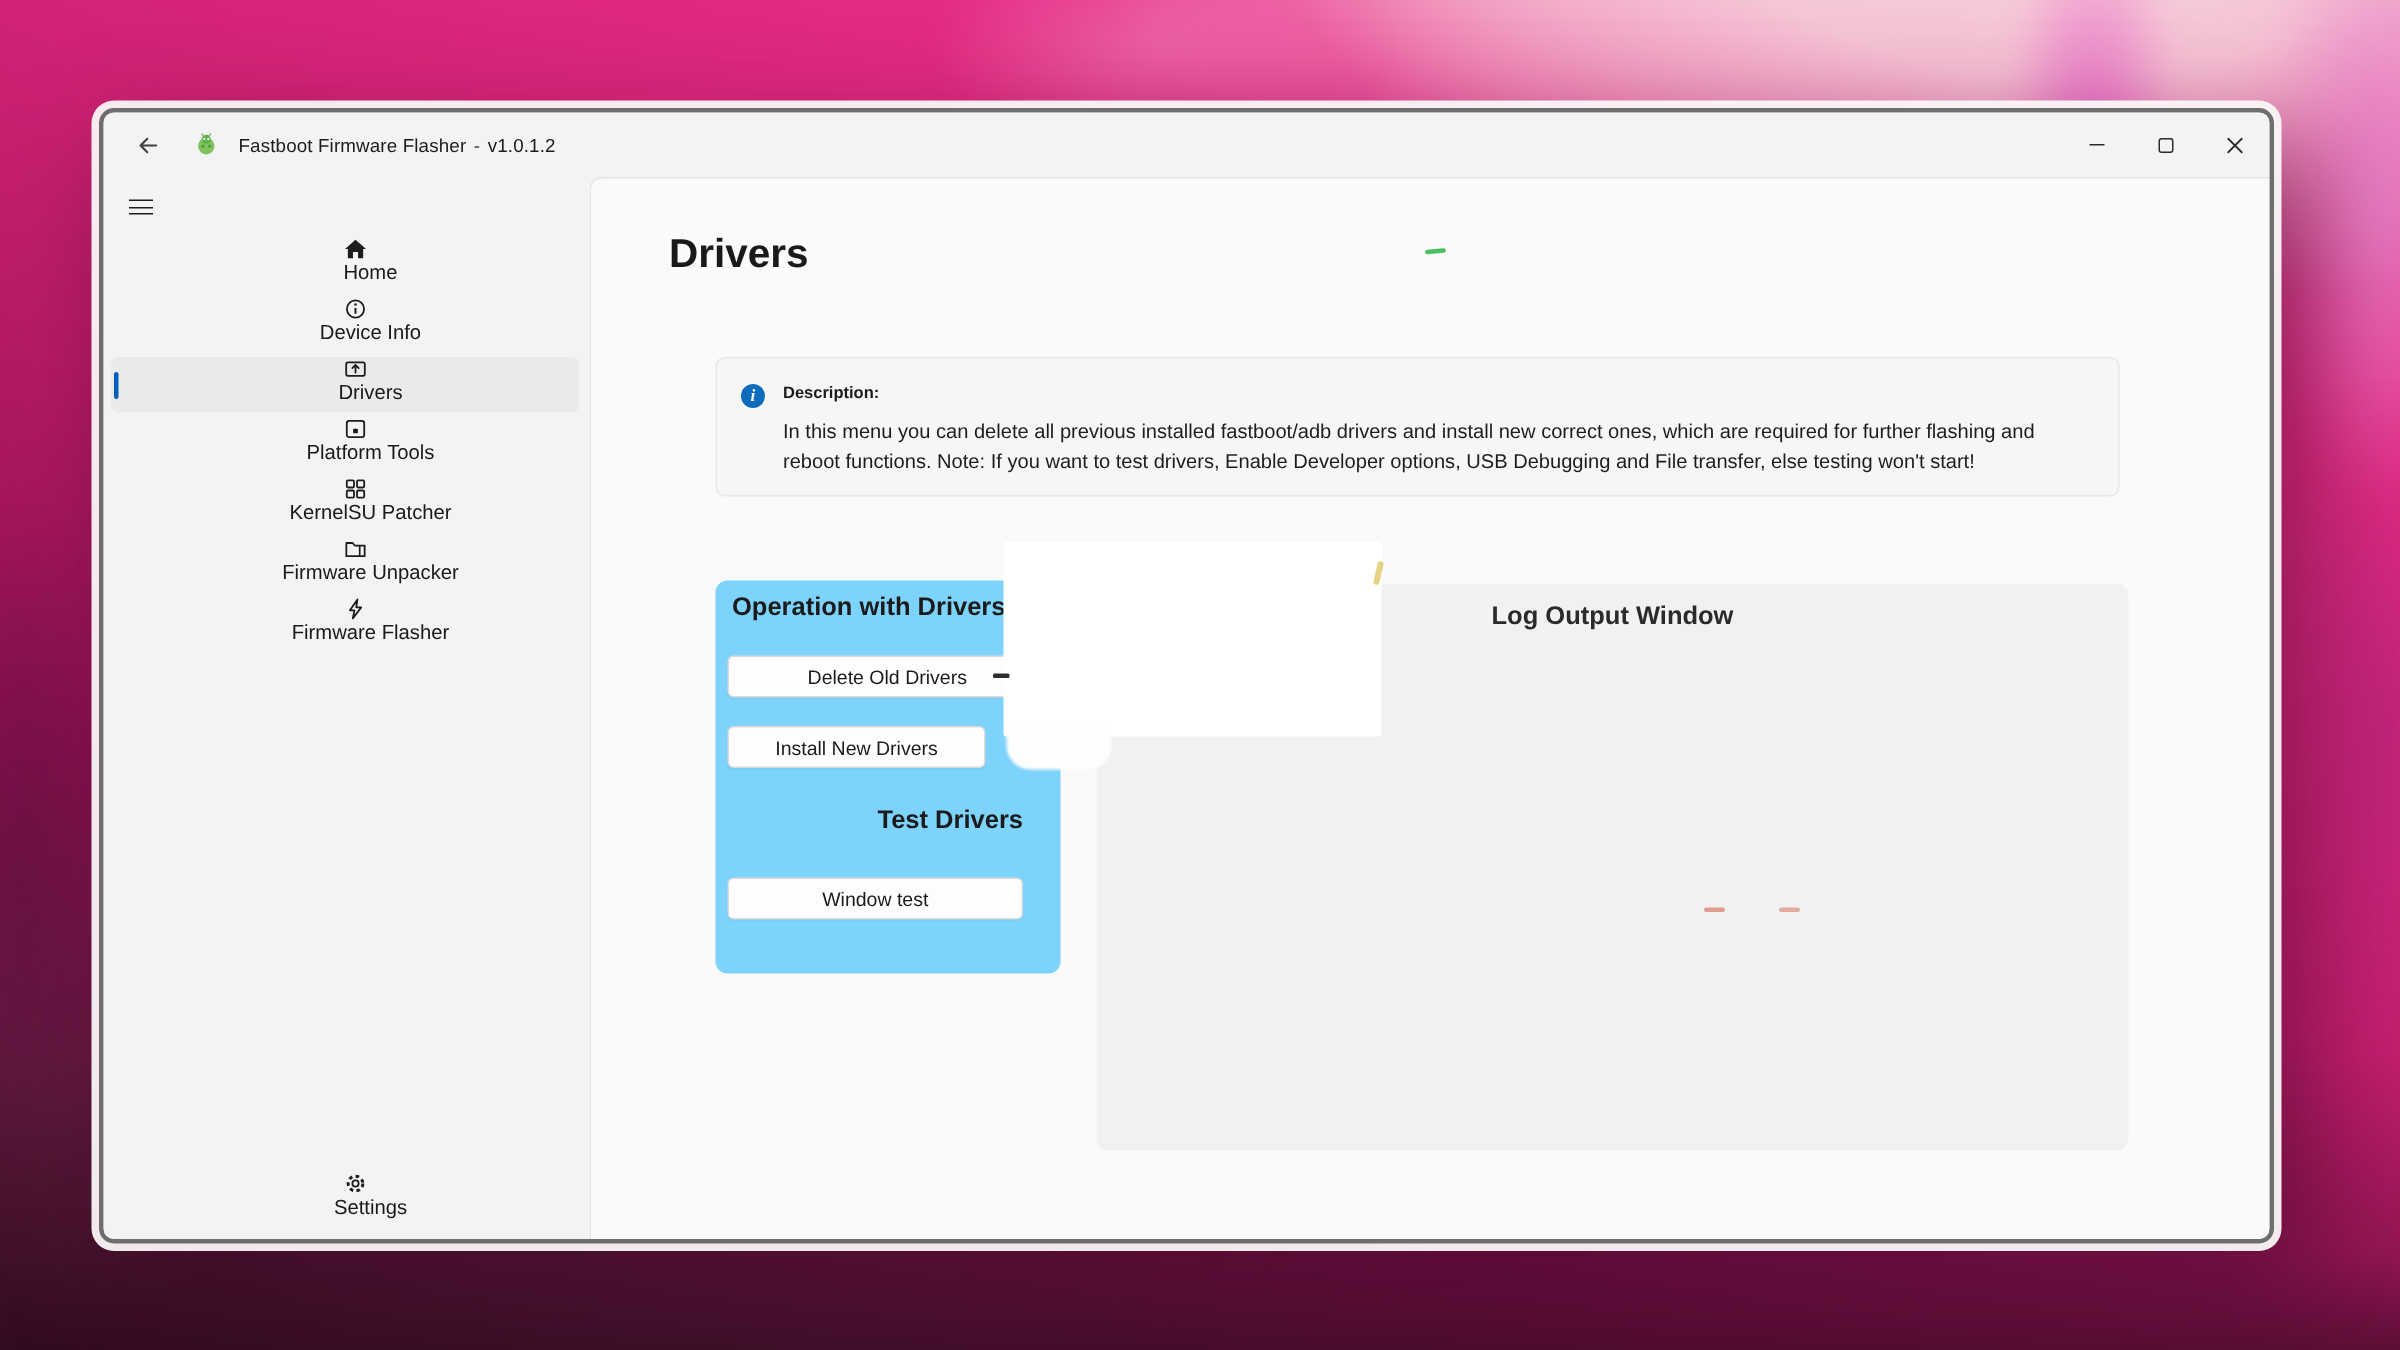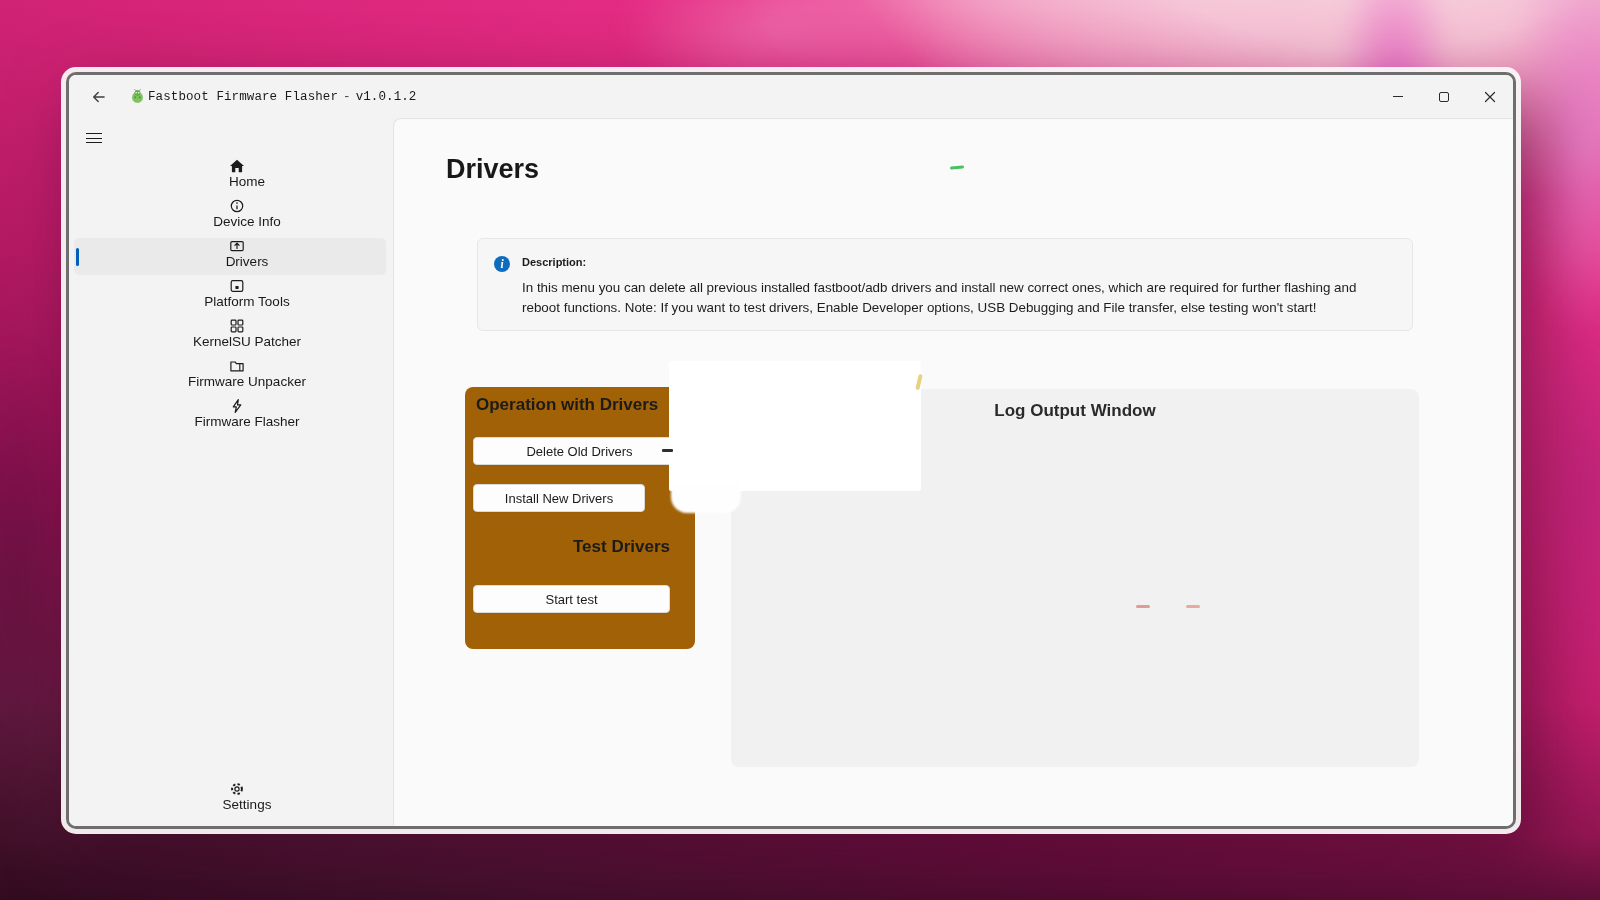--- a/index.html
+++ b/index.html
@@ -24,21 +24,21 @@
   
   .window { position:absolute; left:66px; top:72px; width:1450px; height:757px;
     background:#f3f3f3; border:3px solid #6e6e6e; border-radius:10px;
     box-shadow:0 0 0 5px rgba(250,247,248,0.95), 20px 30px 70px 5px rgba(58,6,36,0.5);
     display:flex; flex-direction:column; overflow:hidden; }
 
   
   .titlebar { height:43px; flex:0 0 43px; display:flex; align-items:center; position:relative; background:#f3f3f3; }
   .back-btn { width:32px; height:30px; margin-left:13px; border:none; background:transparent; display:flex; align-items:center; justify-content:center; cursor:default; }
   .app-icon { width:17px; height:17px; margin-left:15px; display:inline-block; }
-  .win-title { margin-left:2px; font-size:12.5px; color:#1b1b1b; letter-spacing:0.1px;font-family:Liberation Mono, monospace; }
+  .win-title { margin-left:13px; font-size:12.5px; color:#1b1b1b; letter-spacing:0.1px; }
   .win-title .sep { margin:0 5px; color:#444; }
   .win-controls { position:absolute; right:0; top:0; height:43px; display:flex; }
   .win-controls button { width:46px; height:43px; border:none; background:transparent; display:flex; align-items:center; justify-content:center; }
   .glyph-min { width:10px; height:0; border-top:1.4px solid #2b2b2b; display:block; }
   .glyph-max { width:10px; height:10px; border:1.2px solid #2b2b2b; border-radius:2px; display:block; }
 
   
   .win-body { flex:1; display:flex; position:relative; }
 
   
@@ -55,21 +55,21 @@
 
   
   .pane { flex:1; position:relative; background:#fafafa; border-top:1px solid #e4e4e4; border-left:1px solid #e4e4e4; border-top-left-radius:8px; }
   .page-title { position:absolute; left:52px; top:35px; font-size:27px; font-weight:700; color:#191919; }
 
   .desc-box { position:absolute; left:83px; top:119px; width:936px; height:93px; background:#f6f6f6; border:1px solid #e7e7e7; border-radius:6px; }
   .info-icon { position:absolute; left:16px; top:17px; width:16px; height:16px; border-radius:50%; background:#0f6cbd; color:#fff; font-family:"Liberation Serif",serif; font-weight:700; font-style:italic; font-size:11.5px; display:flex; align-items:center; justify-content:center; }
   .desc-head { position:absolute; left:44px; top:17px; font-size:11px; font-weight:700; color:#1b1b1b; }
   .desc-body { position:absolute; left:44px; top:39px; width:876px; font-size:13.4px; line-height:19.5px; color:#1d1d1d; }
 
-  .op-card { position:absolute; left:71px; top:268px; width:230px; height:262px; background:#a16207; border-radius:8px; }
+  .op-card { position:absolute; left:83px; top:268px; width:230px; height:262px; background:#7dd3fc; border-radius:8px; }
   .card-title { position:absolute; left:11px; top:8px; font-size:17px; font-weight:700; color:#1b1b1b; white-space:nowrap; }
   .op-btn { position:absolute; height:28px; background:#fdfdfd; border:1px solid #dadada; border-radius:4px; font-size:13px; color:#1b1b1b; font-family:inherit; box-shadow:0 1px 1px rgba(0,0,0,0.04); }
   .btn-delete  { left:8px; top:50px;  width:213px; }
   .btn-install { left:8px; top:97px;  width:172px; }
   .test-title { position:absolute; left:8px; top:150px; width:197px; text-align:right; font-size:17px; font-weight:700; color:#1b1b1b; }
   .btn-start   { left:8px; top:198px; width:197px; }
 
   .log-card { position:absolute; left:337px; top:270px; width:688px; height:378px; background:#f1f1f1; border-radius:8px; }
   .log-title { position:absolute; left:0; right:0; top:12px; text-align:center; font-size:17px; font-weight:700; color:#2a2a2a; }
 
@@ -236,21 +236,21 @@
         <span class="info-icon">i</span>
         <div class="desc-head">Description:</div>
         <div class="desc-body">In this menu you can delete all previous installed fastboot/adb drivers and install new correct ones, which are required for further flashing and reboot functions. Note: If you want to test drivers, Enable Developer options, USB Debugging and File transfer, else testing won't start!</div>
       </section>
 
       <section class="op-card">
         <h2 class="card-title">Operation with Drivers</h2>
         <button class="op-btn btn-delete">Delete Old Drivers</button>
         <button class="op-btn btn-install">Install New Drivers</button>
         <h2 class="test-title">Test Drivers</h2>
-        <button class="op-btn btn-start">Start test</button>
+        <button class="op-btn btn-start">Window test</button>
       </section>
 
       <section class="log-card">
         <h2 class="log-title">Log Output Window</h2>
         <span class="red-dash rd1"></span>
         <span class="red-dash rd2"></span>
       </section>
 
       <div class="redaction"></div>
       <div class="redaction-blob"></div>

